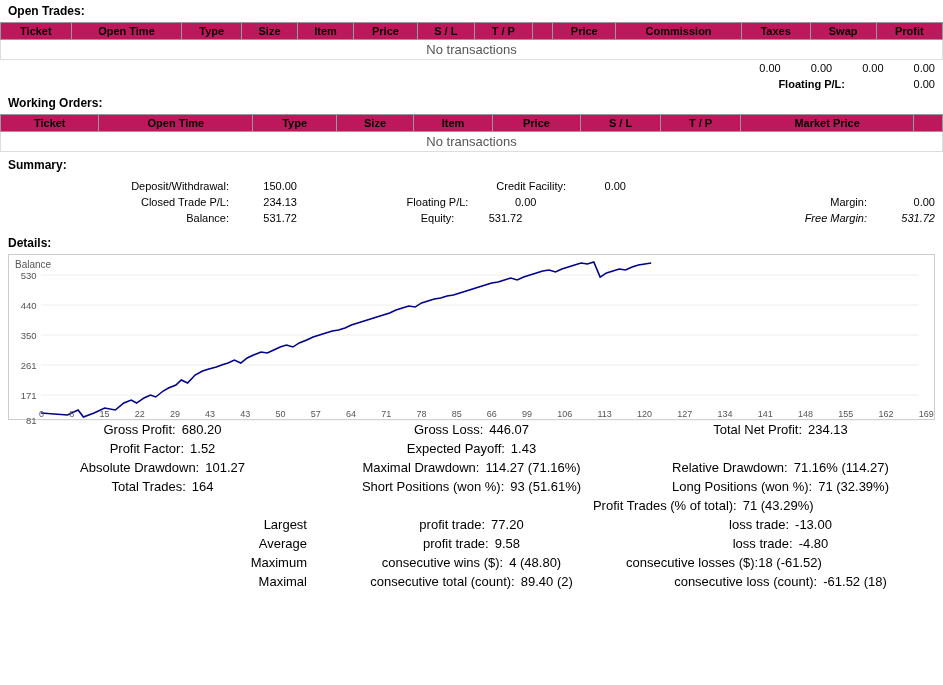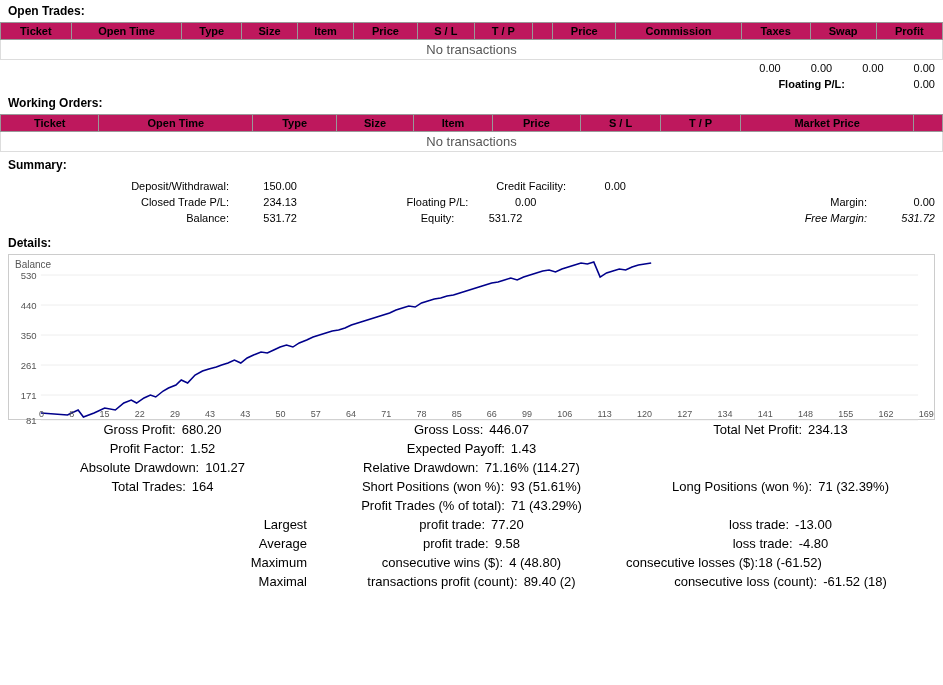--- a/index.html
+++ b/index.html
@@ -348,41 +348,45 @@
       </div>
       <div></div>
     </div>
 
     <div style="display:grid; grid-template-columns:1fr 1fr 1fr; padding:2px 0;">
       <div style="display:flex; justify-content:center; gap:6px;">
         <span>Absolute Drawdown:</span>
         <span>101.27</span>
       </div>
       <div style="display:flex; justify-content:center; gap:6px;">
+        <span>Maximal Drawdown:</span>
+        <span>114.27 (71.16%)</span>
+      </div>
+      <div style="display:flex; justify-content:center; gap:6px;">
         <span>Relative Drawdown:</span>
         <span>71.16% (114.27)</span>
       </div>
     </div>
 
     <div style="display:grid; grid-template-columns:1fr 1fr 1fr; padding:2px 0;">
       <div style="display:flex; justify-content:center; gap:6px;">
         <span>Total Trades:</span>
         <span>164</span>
       </div>
       <div style="display:flex; justify-content:center; gap:6px;">
         <span>Short Positions (won %):</span>
         <span>93 (51.61%)</span>
       </div>
       <div style="display:flex; justify-content:center; gap:6px;">
         <span>Long Positions (won %):</span>
         <span>71 (32.39%)</span>
       </div>
     </div>
 
-    <div style="display:grid; grid-template-columns:1fr; padding:2px 0;">
+    <div style="display:grid; grid-template-columns:1fr 1fr; padding:2px 0;">
       <div></div>
       <div style="display:flex; justify-content:center; gap:6px;">
         <span>Profit Trades (% of total):</span>
         <span>71 (43.29%)</span>
       </div>
     </div>
 
     <div style="display:grid; grid-template-columns:1fr 1fr 1fr; padding:2px 0;">
       <div style="text-align:right; padding-right:10px;">
         <span>Largest</span>
@@ -423,21 +427,21 @@
         <span>consecutive losses ($):</span>
         <span>18 (-61.52)</span>
       </div>
     </div>
 
     <div style="display:grid; grid-template-columns:1fr 1fr 1fr; padding:2px 0;">
       <div style="text-align:right; padding-right:10px;">
         <span>Maximal</span>
       </div>
       <div style="display:flex; justify-content:center; gap:6px;">
-        <span>transactions profit (count):</span>
+        <span>consecutive total (count):</span>
         <span>89.40 (2)</span>
       </div>
       <div style="display:flex; justify-content:center; gap:6px;">
         <span>consecutive loss (count):</span>
         <span>-61.52 (18)</span>
       </div>
     </div>
 
   </div>
 </div>

